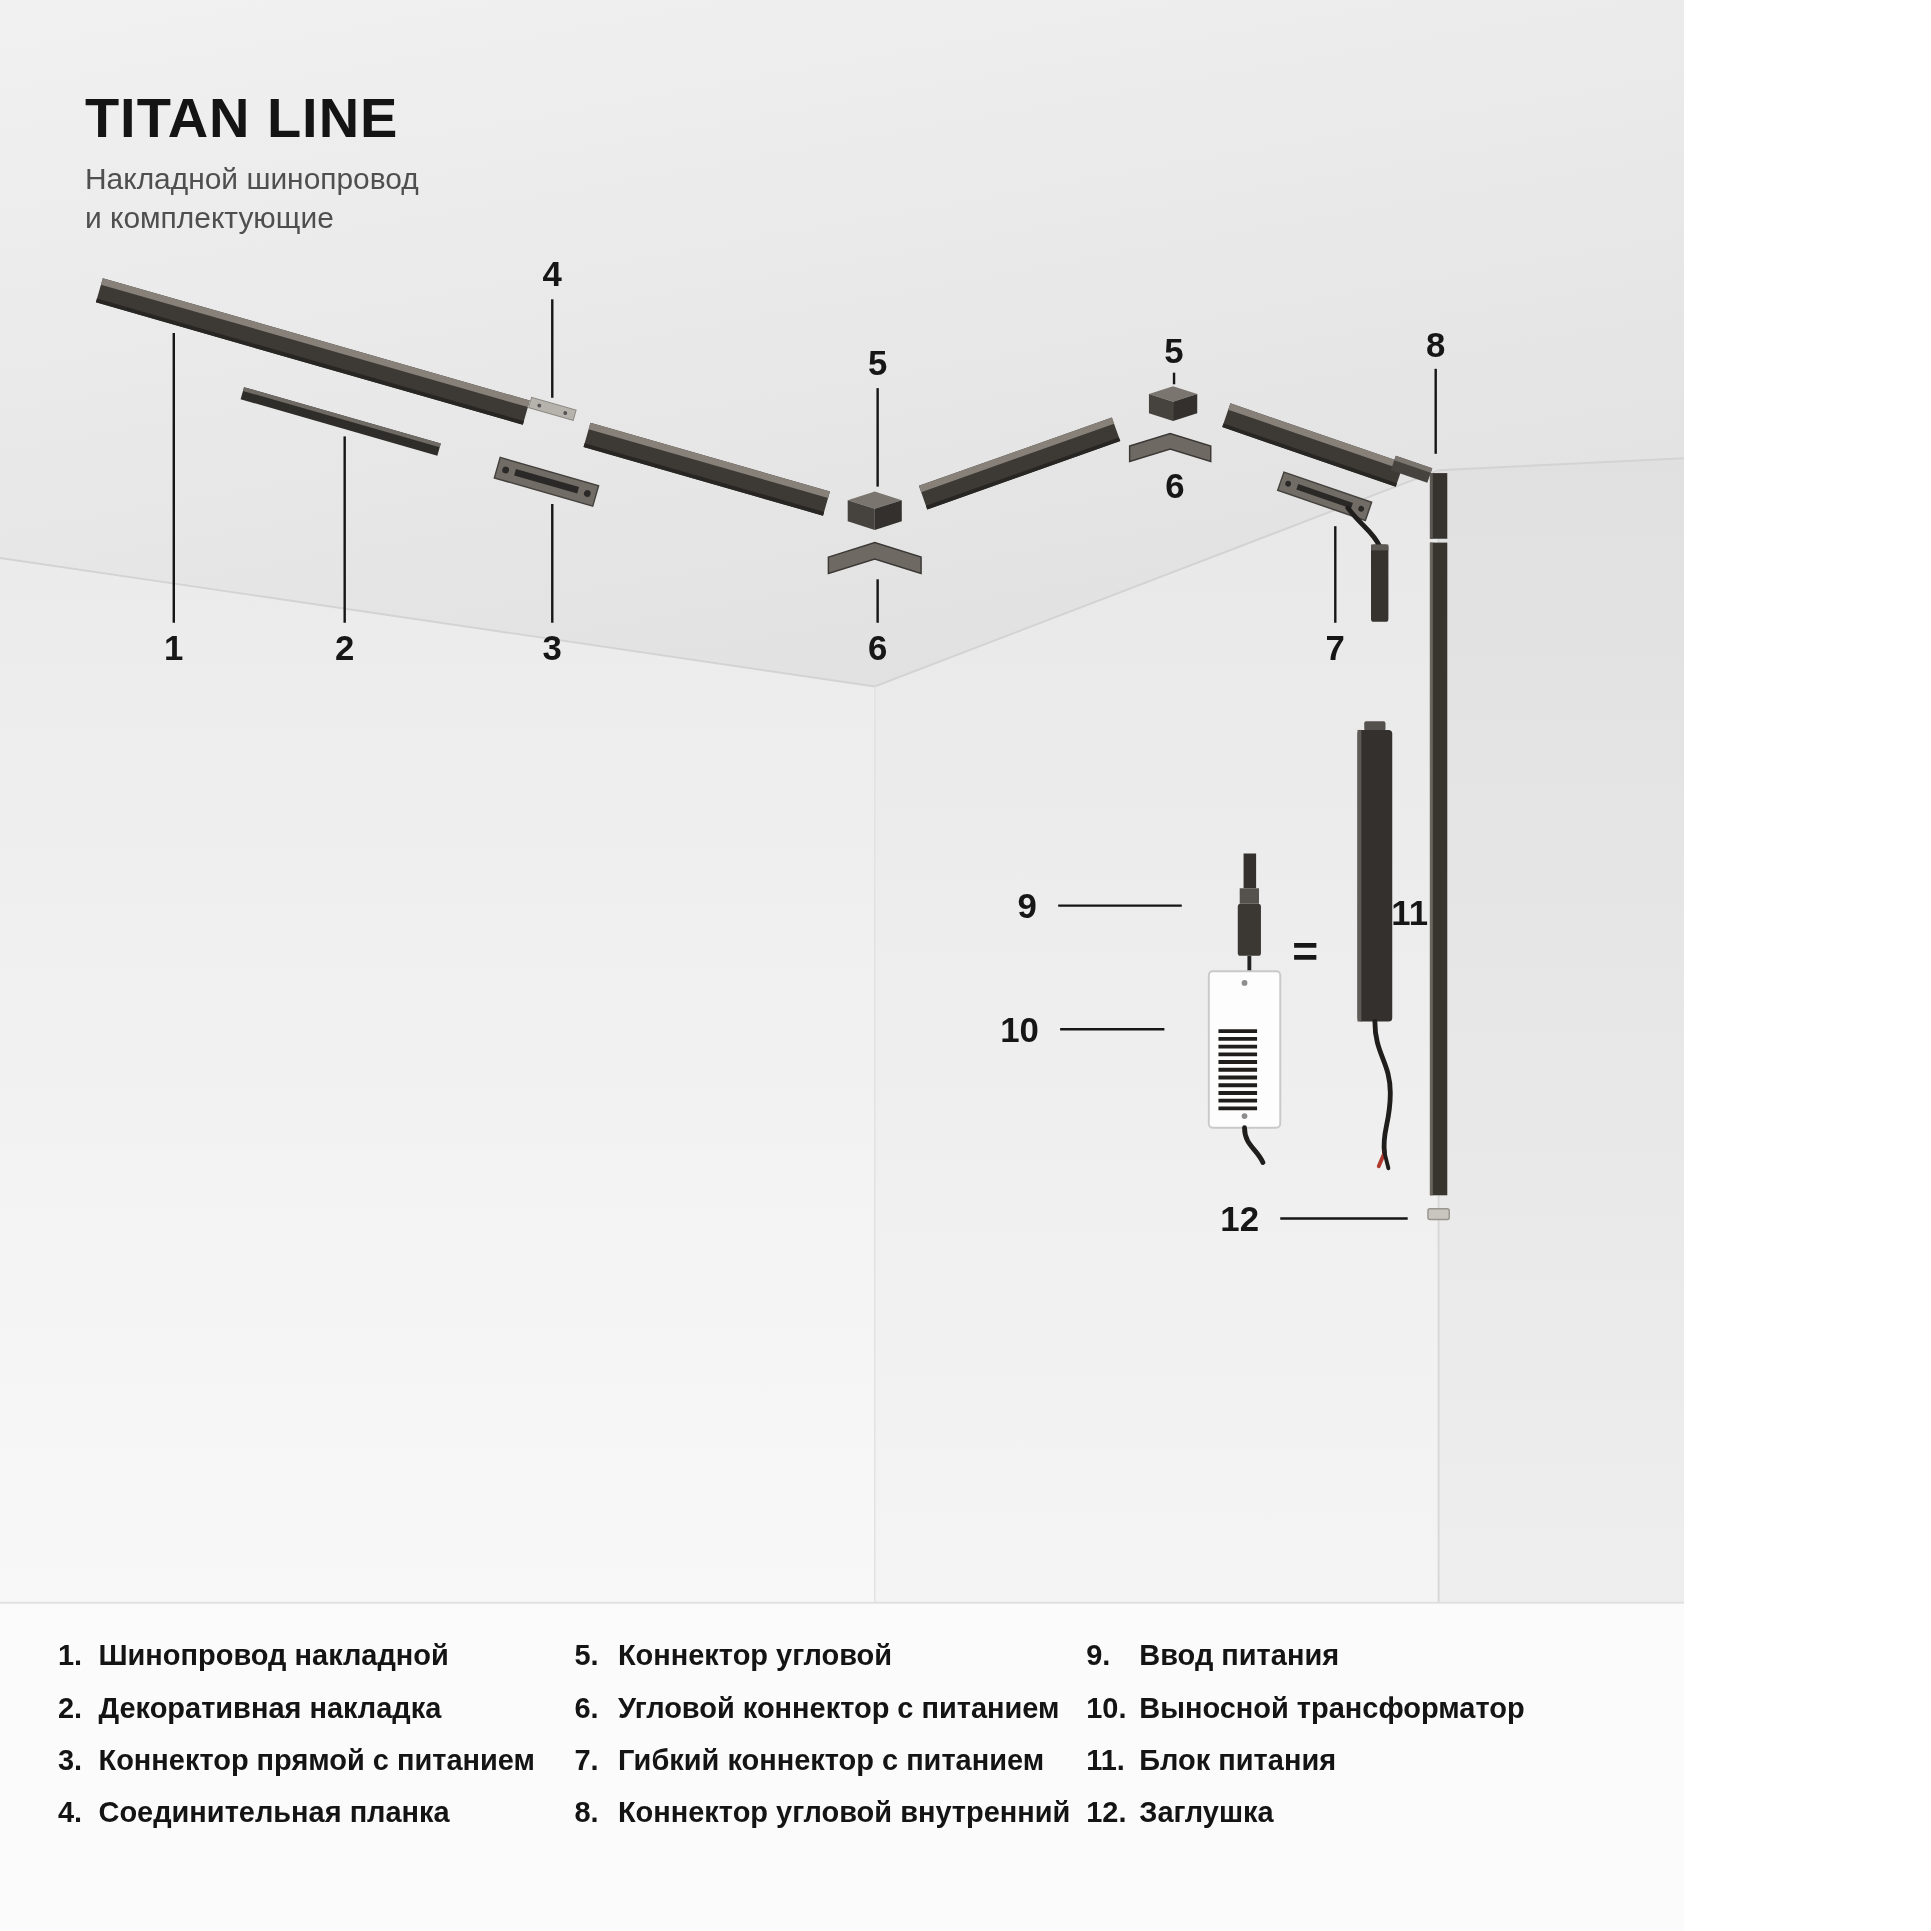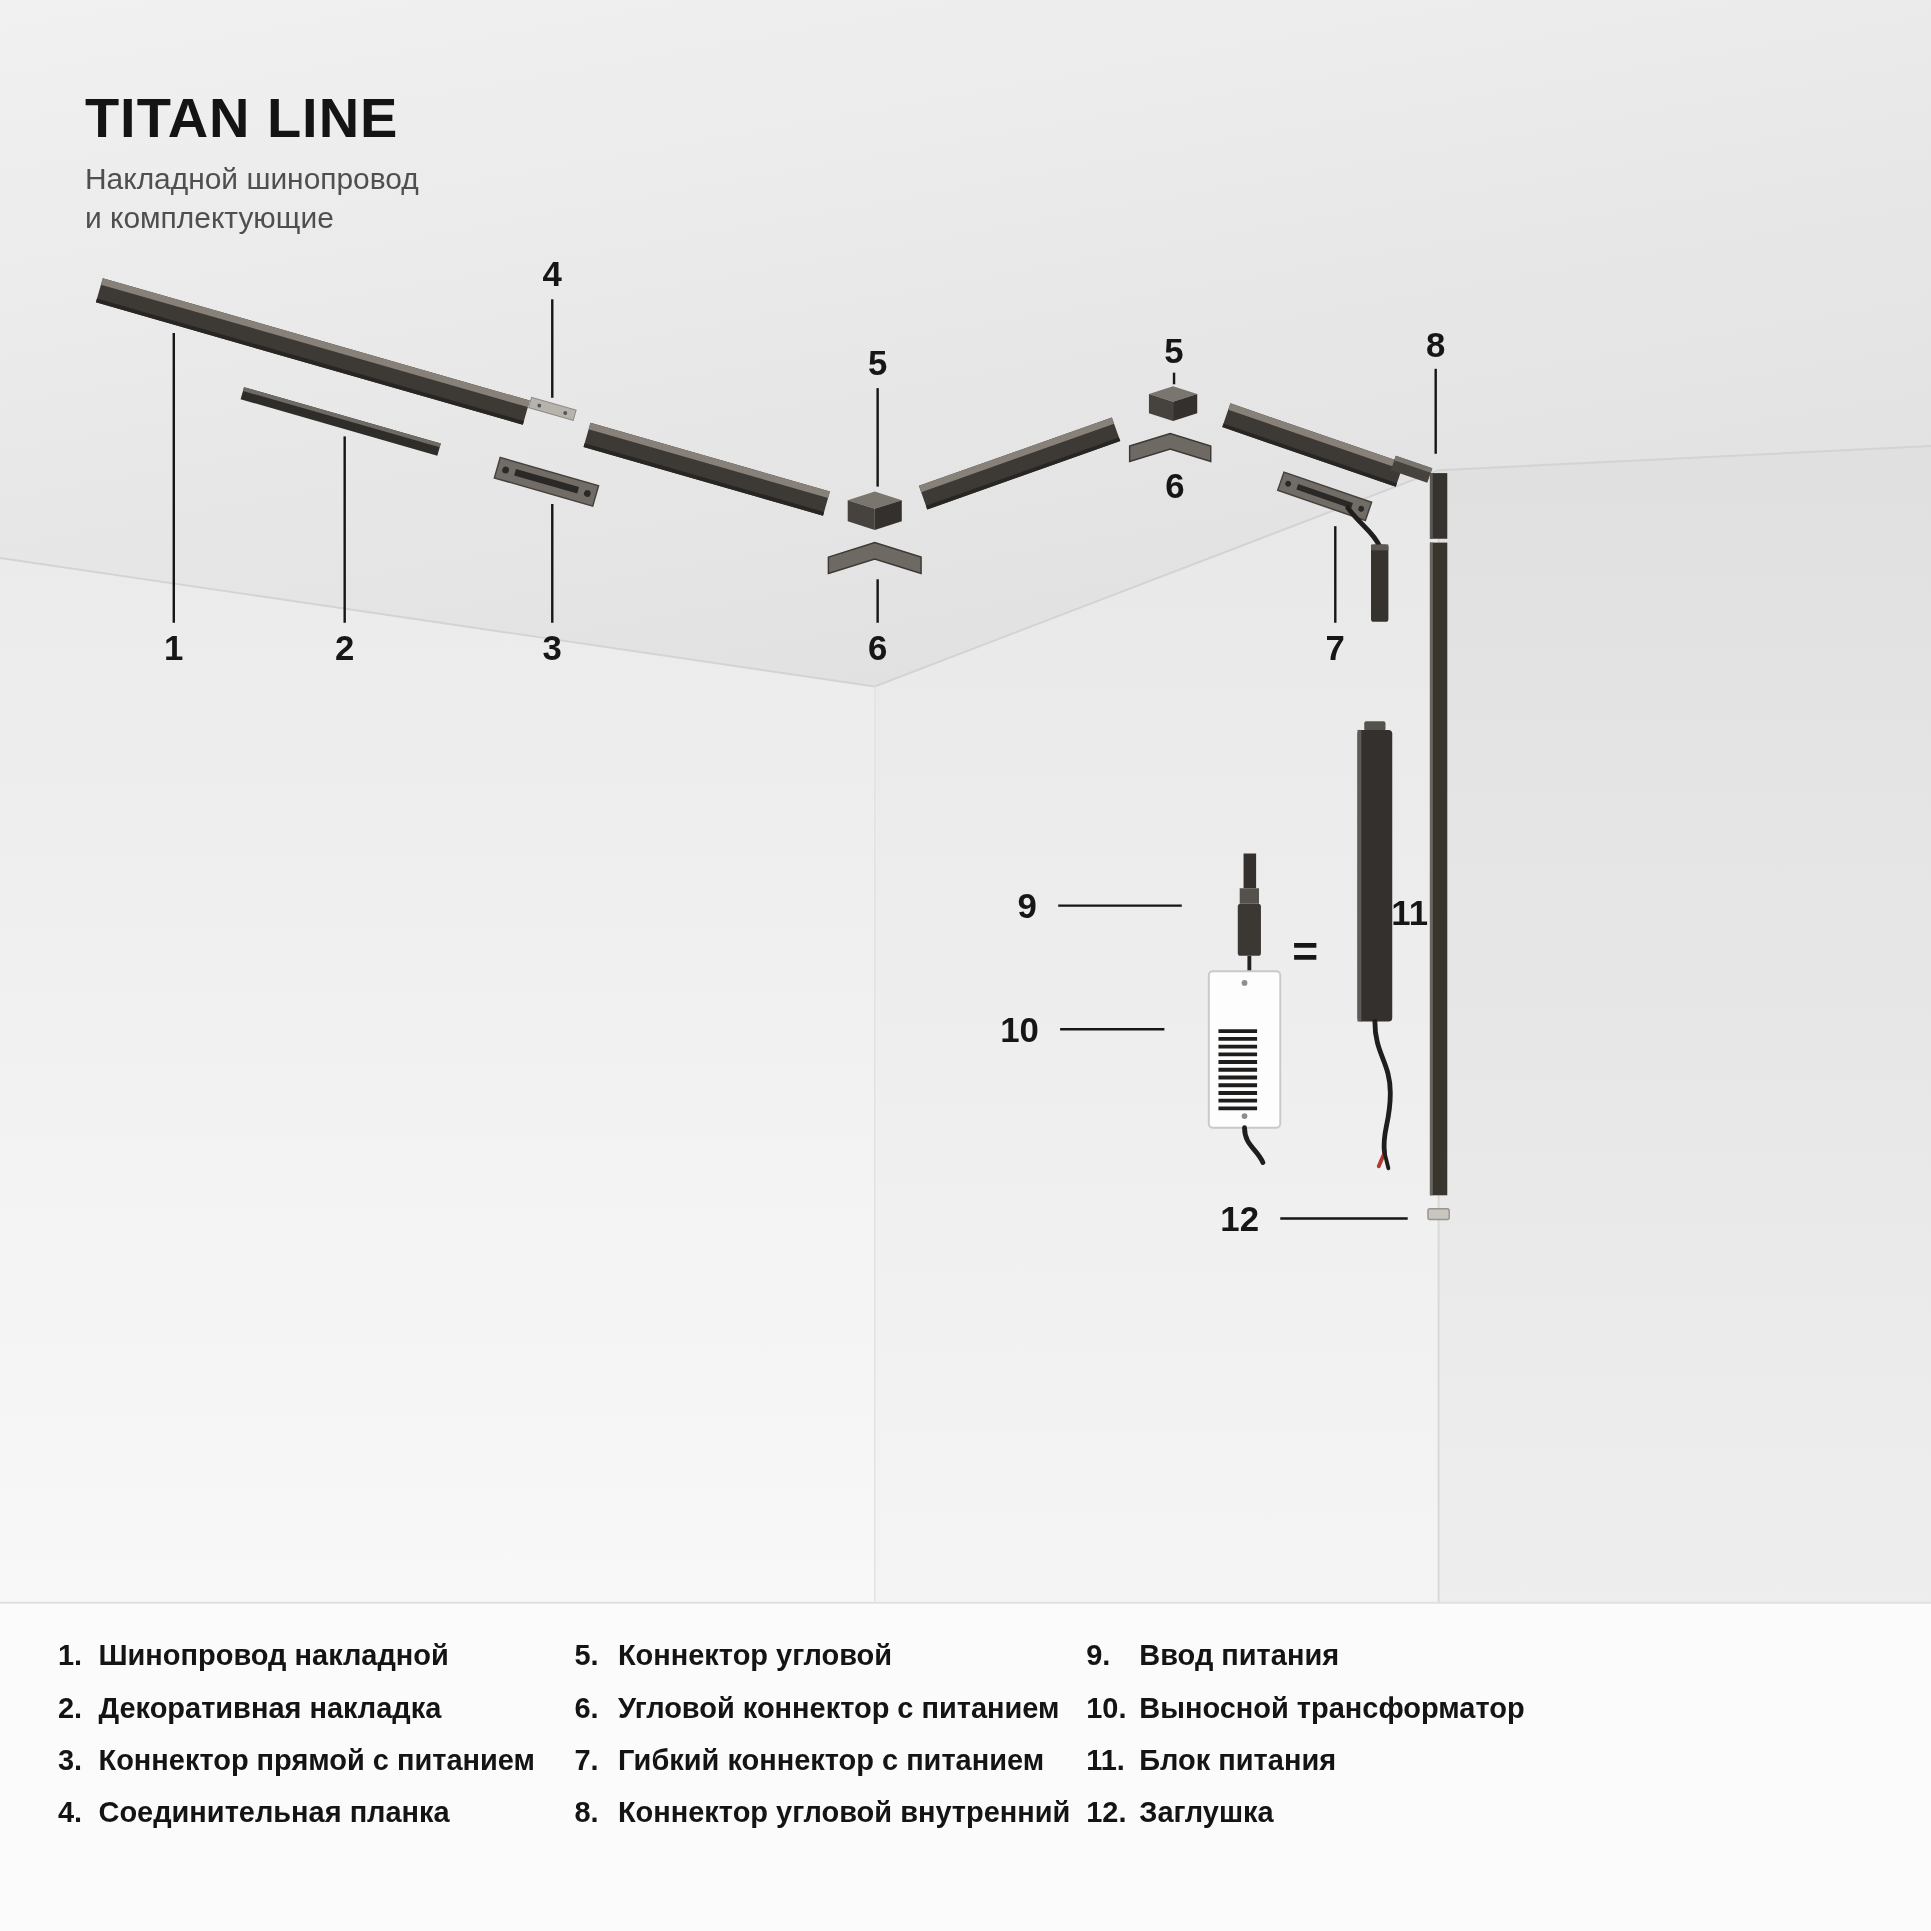--- a/index.html
+++ b/index.html
@@ -1,16 +1,16 @@
 <!DOCTYPE html>
 <html><head>
 <meta charset="utf-8">
 <style>
   html,body{margin:0;padding:0;background:#ffffff;}
-  .page{position:relative;width:1931px;height:1931px;overflow:hidden;background:#e5e5e5;}
+  .page{position:relative;width:1684px;height:1931px;overflow:hidden;background:#e5e5e5;}
   svg{display:block;width:1931px;height:1931px;}
   text{font-family:"Liberation Sans", sans-serif;}
   .title{font-size:58px;font-weight:700;fill:#141414;letter-spacing:1px;}
   .subtitle{font-size:31px;font-weight:400;fill:#4f4f4f;}
   .callout-num{font-size:36px;font-weight:700;fill:#161616;text-anchor:middle;}
   .callout-num-end{font-size:36px;font-weight:700;fill:#161616;text-anchor:end;}
   .equals{font-size:46px;font-weight:700;fill:#161616;text-anchor:middle;}
   .legend-num{font-size:30px;font-weight:700;fill:#141414;}
   .legend-label{font-size:30px;font-weight:700;fill:#141414;}
   .callout-line{stroke:#161616;stroke-width:2.5;fill:none;}

